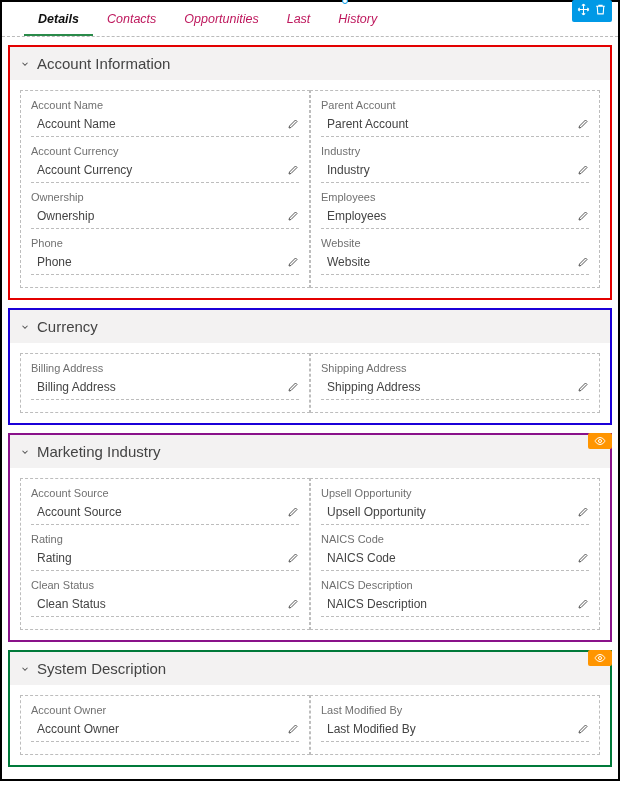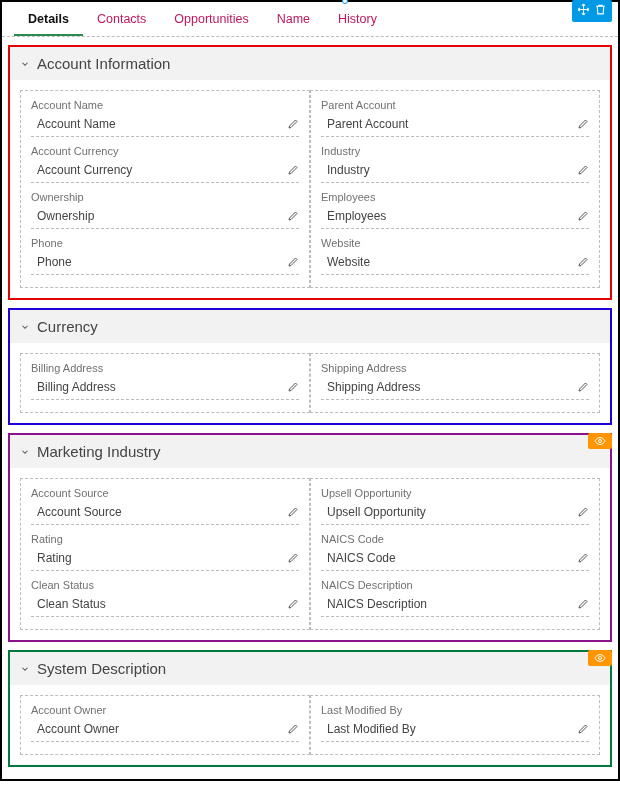--- a/index.html
+++ b/index.html
@@ -36,22 +36,23 @@
     width: 6px; height: 6px;
     border: 1px solid #0099e6;
     border-radius: 50%;
     background: #fff;
     z-index: 5;
   }
   
   .tabs {
     display: flex;
     border-bottom: 1px dashed #bbb;
-    padding: 0 12px;
+    padding: 0 22px;
     background: #fff;
+    font-style: italic;
   }
   .tab {
     padding: 10px 14px 8px;
     color: #be185d;
     font-size: 12.5px;
     cursor: pointer;
     border-bottom: 2px solid transparent;
   }
   .tab.active {
     color: #111;
@@ -136,21 +137,21 @@
       <svg viewBox="0 0 24 24" fill="none" stroke="#fff" stroke-width="2">
         <path d="M4 6h16M9 6V4h6v2M6 6l1 14h10l1-14"></path>
       </svg>
     </span>
   </div>
 
   <div class="tabs">
     <div class="tab active">Details</div>
     <div class="tab">Contacts</div>
     <div class="tab">Opportunities</div>
-    <div class="tab">Name</div>
+    <div class="tab">Last</div>
     <div class="tab">History</div>
   </div>
 
   <div class="section red">
     <div class="section-header">
       <span class="chev">
         <svg viewBox="0 0 24 24" fill="none" stroke="#555" stroke-width="2.5">
             <path d="M6 9l6 6 6-6"></path>
           </svg>
       </span>

